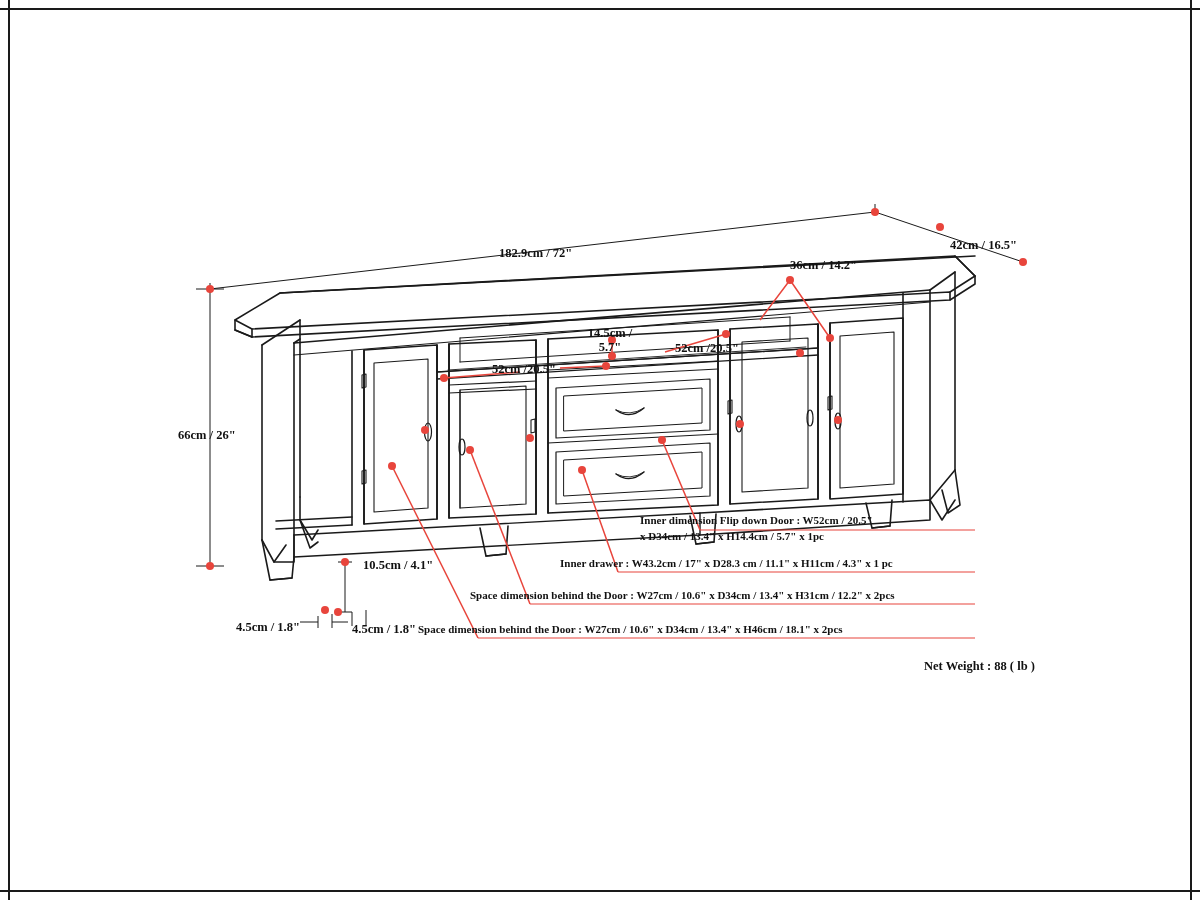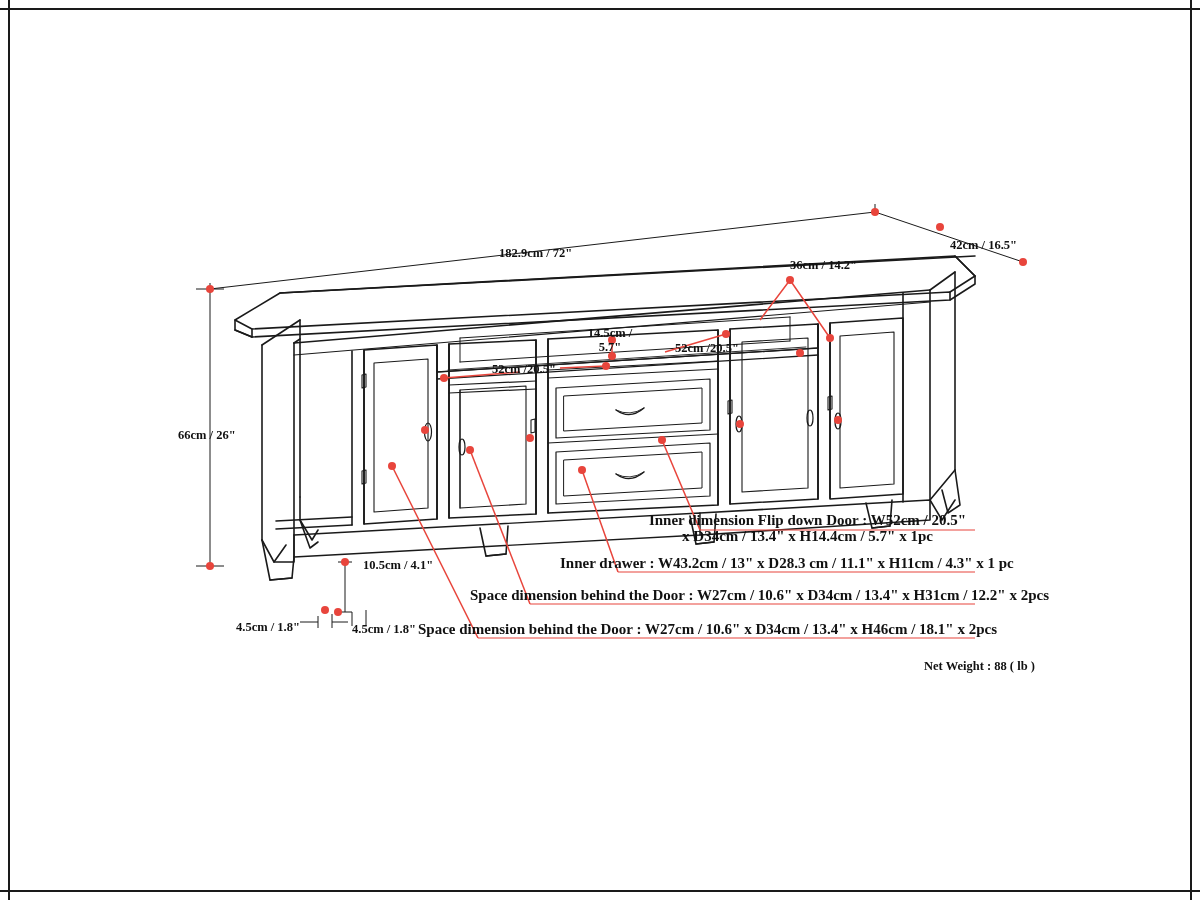--- a/index.html
+++ b/index.html
@@ -39,24 +39,24 @@
     font-size: 12.5px;
     line-height: 14px;
     white-space: nowrap;
   }
   .dim-label.two-line { white-space: normal; text-align: center; width: 56px; }
   .callout-label {
     position: absolute;
     color: #111111;
     font-family: "Liberation Serif", serif;
     font-weight: bold;
-    font-size: 15px;
+    font-size: 11px;
     line-height: 15px;
     white-space: nowrap;
-    text-align: center;
+    text-align: left;
   }
   .weight-label {
     position: absolute;
     color: #111111;
     font-family: "Liberation Serif", serif;
     font-weight: bold;
     font-size: 12.5px;
     white-space: nowrap;
   }
 </style>
@@ -277,21 +277,21 @@
 
   <div class="dim-label" style="left:363px; top:558px;">10.5cm / 4.1"</div>
 
   <div class="dim-label" style="left:236px; top:620px;">4.5cm / 1.8"</div>
 
   <div class="dim-label" style="left:352px; top:622px;">4.5cm / 1.8"</div>
 
   <div class="callout-label" style="left:640px; top:513px; width:335px;">Inner dimension Flip down Door : W52cm / 20.5"</div>
   <div class="callout-label" style="left:640px; top:529px; width:335px;">x D34cm / 13.4" x H14.4cm / 5.7" x 1pc</div>
 
-  <div class="callout-label" style="left:560px; top:556px; width:415px;">Inner drawer : W43.2cm / 13" x D28.3 cm / 11.1"  x H11cm / 4.3" x 1 pc</div>
+  <div class="callout-label" style="left:560px; top:556px; width:415px;">Inner drawer : W43.2cm / 17" x D28.3 cm / 11.1"  x H11cm / 4.3" x 1 pc</div>
 
   <div class="callout-label" style="left:470px; top:588px; width:505px;">Space dimension behind the Door : W27cm / 10.6" x D34cm / 13.4" x H31cm / 12.2" x 2pcs</div>
 
   <div class="callout-label" style="left:418px; top:622px; width:557px;">Space dimension behind the Door : W27cm / 10.6" x D34cm / 13.4" x H46cm / 18.1" x 2pcs</div>
 
   <div class="weight-label" style="left:900px; top:659px;margin-left:24px;">Net Weight : 88 ( lb )</div>
 
 </div>
 
 </body></html>

